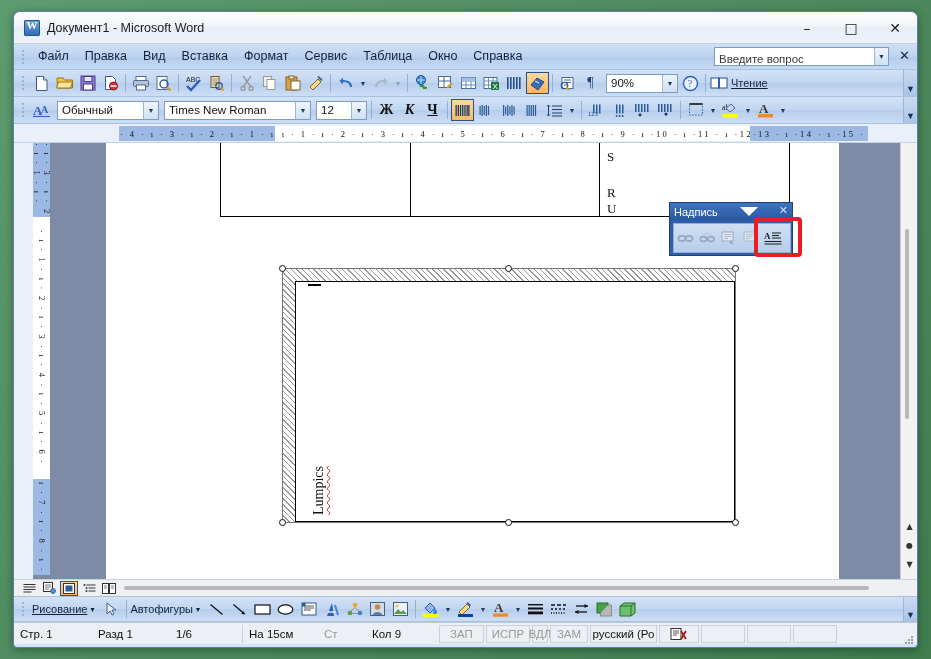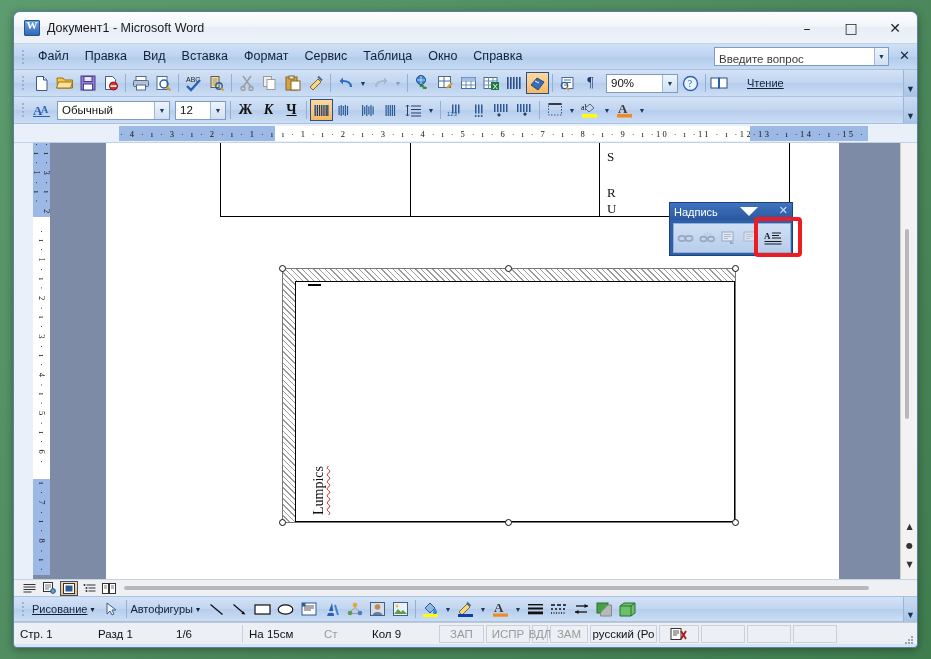--- a/index.html
+++ b/index.html
@@ -568,40 +568,44 @@
           </svg>
       </div>
       <div class="sep"></div>
       <div class="tb-btn" style="width:20px">
         <svg width="18" height="14" viewBox="0 0 18 14">
             <rect x="1" y="2" width="7.5" height="10" fill="#fff" stroke="#2b4f86"></rect>
             <rect x="9.5" y="2" width="7.5" height="10" fill="#fff" stroke="#2b4f86"></rect>
             <rect x="8.2" y="1.5" width="1.6" height="11" fill="#2b60b5"></rect>
           </svg>
       </div>
-      <div class="tb-text" style="margin-left:18px;text-decoration:underline">Чтение</div>
+      <div class="tb-text" style="margin-left:2px;text-decoration:underline">Чтение</div>
       <div class="ovf">▼</div>
     </div>
 
     <div class="toolbar">
       <div class="grip">
           <i></i>
           <i></i>
           <i></i>
           <i></i>
         </div>
       <div class="tb-btn">
         <svg width="18" height="15" viewBox="0 0 18 15">
             <text x="0" y="12" font-size="13" fill="#2b60b5" font-family="Liberation Serif" font-weight="bold">A</text>
             <text x="8" y="10" font-size="10" fill="#2b60b5" font-family="Liberation Serif" font-weight="bold">A</text>
             <path d="M0 13.5h17" stroke="#2b60b5" stroke-width="1.2"></path>
           </svg>
       </div>
-      <div class="combo" style="width:113px;margin-left:4px">
+      <div class="combo" style="width:102px;margin-left:4px">
         <span class="val">Обычный</span>
+        <span class="dd">▼</span>
+      </div>
+      <div class="combo" style="width:147px;margin-left:4px">
+        <span class="val">Times New Roman</span>
         <span class="dd">▼</span>
       </div>
       <div class="combo" style="width:51px;margin-left:4px">
         <span class="val">12</span>
         <span class="dd">▼</span>
       </div>
       <div class="sep"></div>
       <div class="tb-btn">
           <span style="font-family:'Liberation Serif',serif;font-weight:bold;font-size:14px;color:#111">Ж</span>
         </div>

